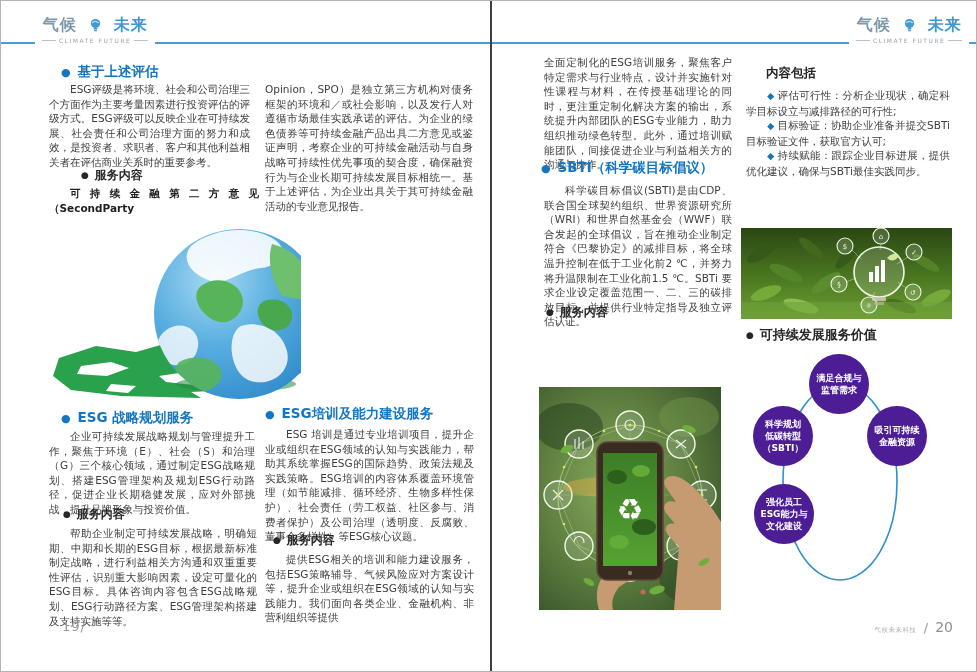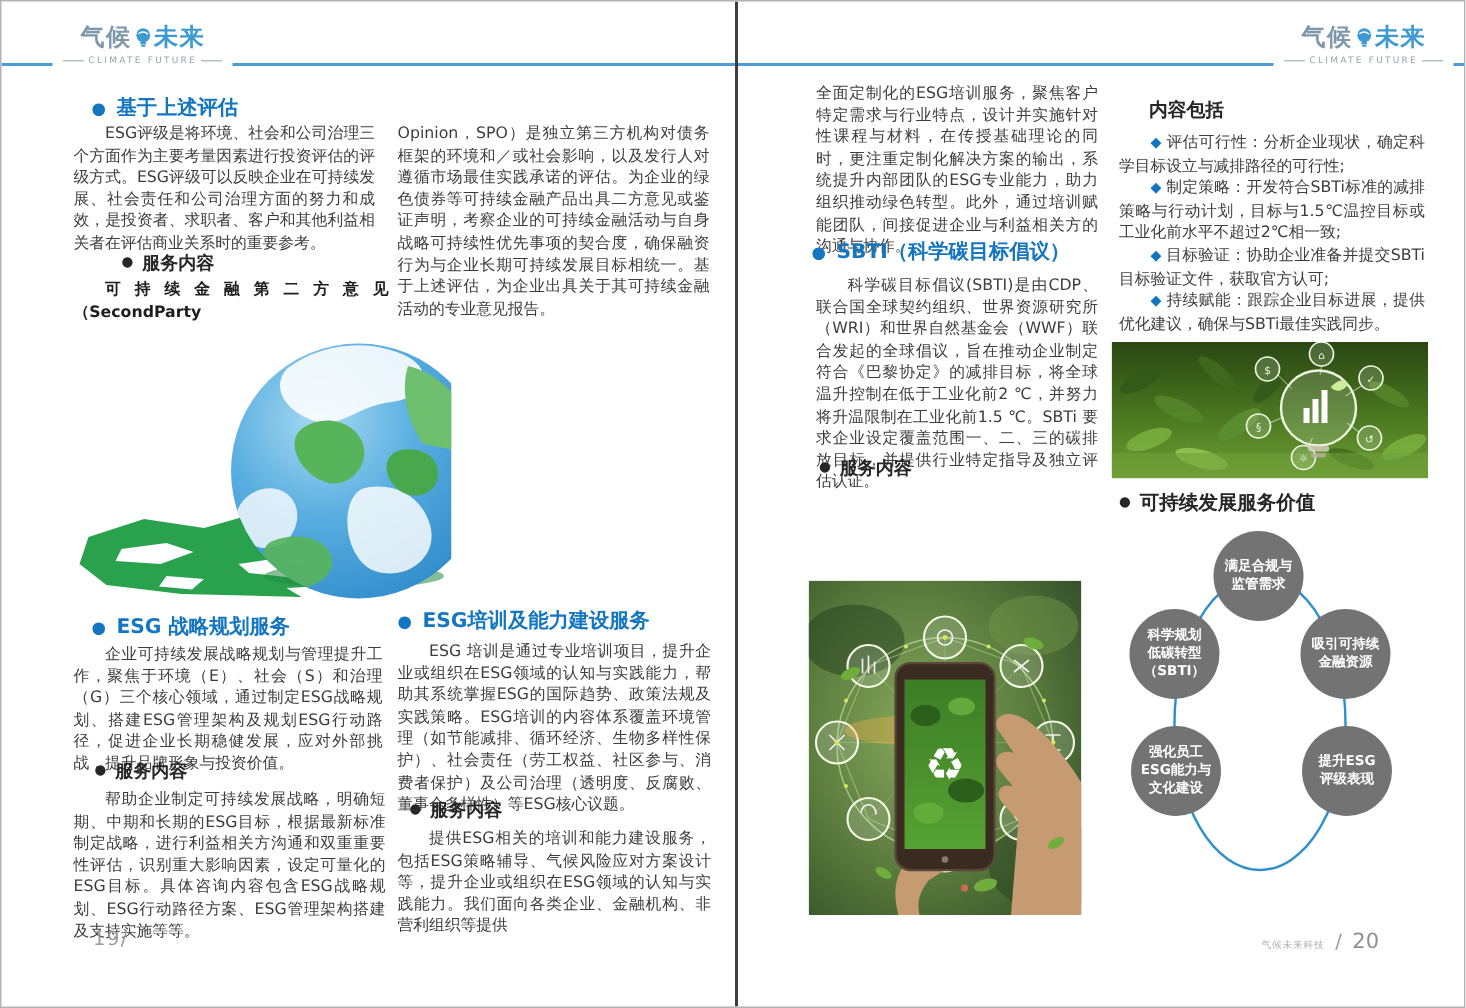--- a/index.html
+++ b/index.html
@@ -7,47 +7,47 @@
   body{font-family:"DejaVu Sans","Liberation Sans",sans-serif;-webkit-font-smoothing:antialiased}
   .spread{position:relative;width:977px;height:672px;margin:0 auto;background:#fff;border:1px solid #b3b3b3;overflow:hidden}
   .page{position:absolute;top:0;height:100%}
   .page-left{left:0;width:489px}
   .page-right{left:490px;width:487px}
   .divider{position:absolute;left:489px;top:0;width:1.5px;height:100%;background:#3f3f3f}
   .abs{position:absolute}
   .rule{position:absolute;top:41px;height:2px;background:#4c9dd6}
   
   .logo{position:absolute;top:13px;background:#fff;padding:1px 7px;display:flex;flex-direction:column;align-items:center;gap:1px}
-  .logo-row{display:flex;align-items:center;gap:2px;font-weight:bold;font-size:16px;letter-spacing:1px}
+  .logo-row{display:flex;align-items:center;gap:13px;font-weight:bold;font-size:16px;letter-spacing:1px}
   .logo-cn1{color:#7e97ab}
   .logo-cn2{color:#3e9ad2}
   .logo-tag{display:flex;align-items:center;gap:3px;color:#9aa3ab;font-size:6px;letter-spacing:1.5px;white-space:nowrap}
   .logo-tag::before,.logo-tag::after{content:"";width:14px;height:1px;background:#b9c1c8}
   
   .sec{display:flex;align-items:center;gap:7px;color:#1476c0;font-weight:bold;font-size:13.5px;white-space:nowrap}
   .sec .b{font-size:11px;line-height:1}
   .svc{display:flex;align-items:center;gap:6px;color:#262626;font-weight:bold;font-size:12px;white-space:nowrap}
   .svc .b{font-size:9px;line-height:1}
   .plain-h{color:#262626;font-weight:bold;font-size:12.5px;white-space:nowrap}
   
   .body{font-size:10.5px;line-height:14.6px;color:#3d3d3d;text-align:justify}
   .indent{text-indent:2em}
   .bold{font-weight:bold;color:#1d1d1d}
   .item{text-indent:2em}
   .item .dia{color:#1476c0;font-size:9.5px;padding-right:3px}
   
   .folio-left{position:absolute;left:61px;top:618px;font-size:13px;color:#9a9a9a;letter-spacing:1px}
-  .folio-right{position:absolute;left:350px;top:616px;width:112px;color:#9a9a9a}
+  .folio-right{position:absolute;left:350px;top:616px;width:112px;text-align:right;color:#9a9a9a}
   .folio-right .fb{font-size:6.5px;color:#b0b0b0;letter-spacing:.5px}
   .folio-right .fs{font-size:13px;color:#9a9a9a;padding:0 2px}
   .folio-right .fn{font-size:14px;color:#8f8f8f}
   
   .diagram{position:absolute;left:250px;top:348px;width:200px;height:292px}
   .ring{position:absolute;left:0;top:0}
-  .node{position:absolute;width:60px;height:60px;border-radius:50%;background:#737373;color:#fff;display:flex;align-items:center;justify-content:center;text-align:center;font-size:9px;font-weight:bold;line-height:12px;white-space:pre-line}
+  .node{position:absolute;width:60px;height:60px;border-radius:50%;background:#4c1d95;color:#fff;display:flex;align-items:center;justify-content:center;text-align:center;font-size:9px;font-weight:bold;line-height:12px;white-space:pre-line}
   .n0{left:68px;top:5px}.n1{left:126px;top:57px}.n2{left:127px;top:135px}
   .n3{left:68px;top:202px}.n4{left:13px;top:135px}.n5{left:12px;top:57px}
   .img-frame{position:absolute;overflow:hidden}
 </style>
 </head>
 <body>
 
 <div class="spread">
 
   <section class="page page-left">
@@ -237,21 +237,20 @@
             <ellipse cx="50" cy="195" rx="6" ry="3" transform="rotate(30 50 195)"></ellipse>
             <ellipse cx="165" cy="175" rx="6" ry="3" transform="rotate(-30 165 175)"></ellipse>
           </g>
       </svg>
     </div>
 
     <div class="abs plain-h" style="left:275px;top:64px">内容包括</div>
 
     <div class="abs" style="left:255px;top:87px;width:204px">
       <p class="body item"><span class="dia">◆</span><span>评估可行性：分析企业现状，确定科学目标设立与减排路径的可行性;</span></p>
-      <p class="body item"><span class="dia">◆</span><span>制定策略：开发符合SBTi标准的减排策略与行动计划，目标与1.5℃温控目标或工业化前水平不超过2℃相一致;</span></p>
       <p class="body item"><span class="dia">◆</span><span>目标验证：协助企业准备并提交SBTi目标验证文件，获取官方认可;</span></p>
       <p class="body item"><span class="dia">◆</span><span>持续赋能：跟踪企业目标进展，提供优化建议，确保与SBTi最佳实践同步。</span></p>
     </div>
 
     <div class="img-frame" style="left:250px;top:227px;width:211px;height:91px">
       <svg viewBox="0 0 211 91" width="211" height="91">
         <defs>
           <linearGradient id="gGrass" x1="0" y1="0" x2="0" y2="1">
             <stop offset="0%" stop-color="#2a4713"></stop>
               <stop offset="55%" stop-color="#4b7820"></stop>
@@ -309,22 +308,20 @@
     </div>
 
     <div class="diagram">
       <svg class="ring" width="200" height="292" viewBox="0 0 200 292">
         <ellipse cx="99" cy="133" rx="57" ry="98" fill="none" stroke="#2e8fcd" stroke-width="1.6"></ellipse>
       </svg>
       <div class="node n0">满足合规与
 监管需求</div>
       <div class="node n1">吸引可持续
 金融资源</div>
-      <div class="node n2">提升ESG
-评级表现</div>
       <div class="node n4">强化员工
 ESG能力与
 文化建设</div>
       <div class="node n5">科学规划
 低碳转型
 （SBTI）</div>
     </div>
 
     <div class="folio-right">
       <span class="fb">气候未来科技</span>

